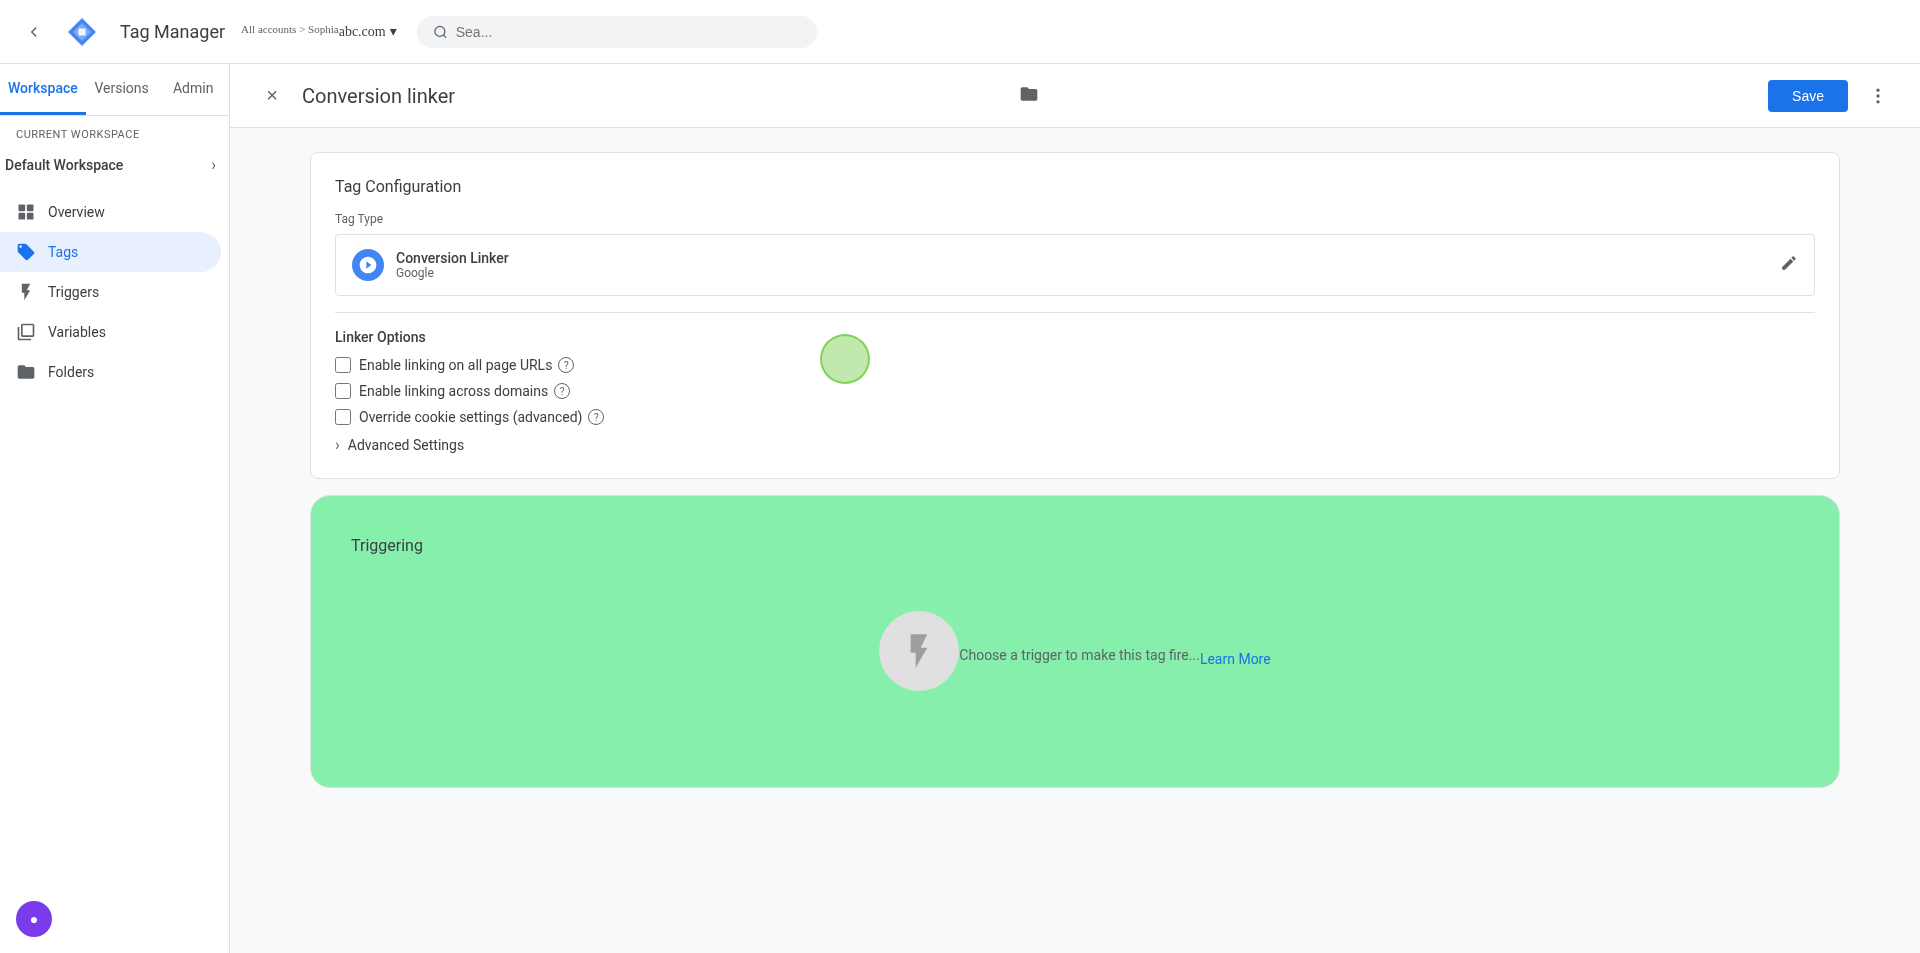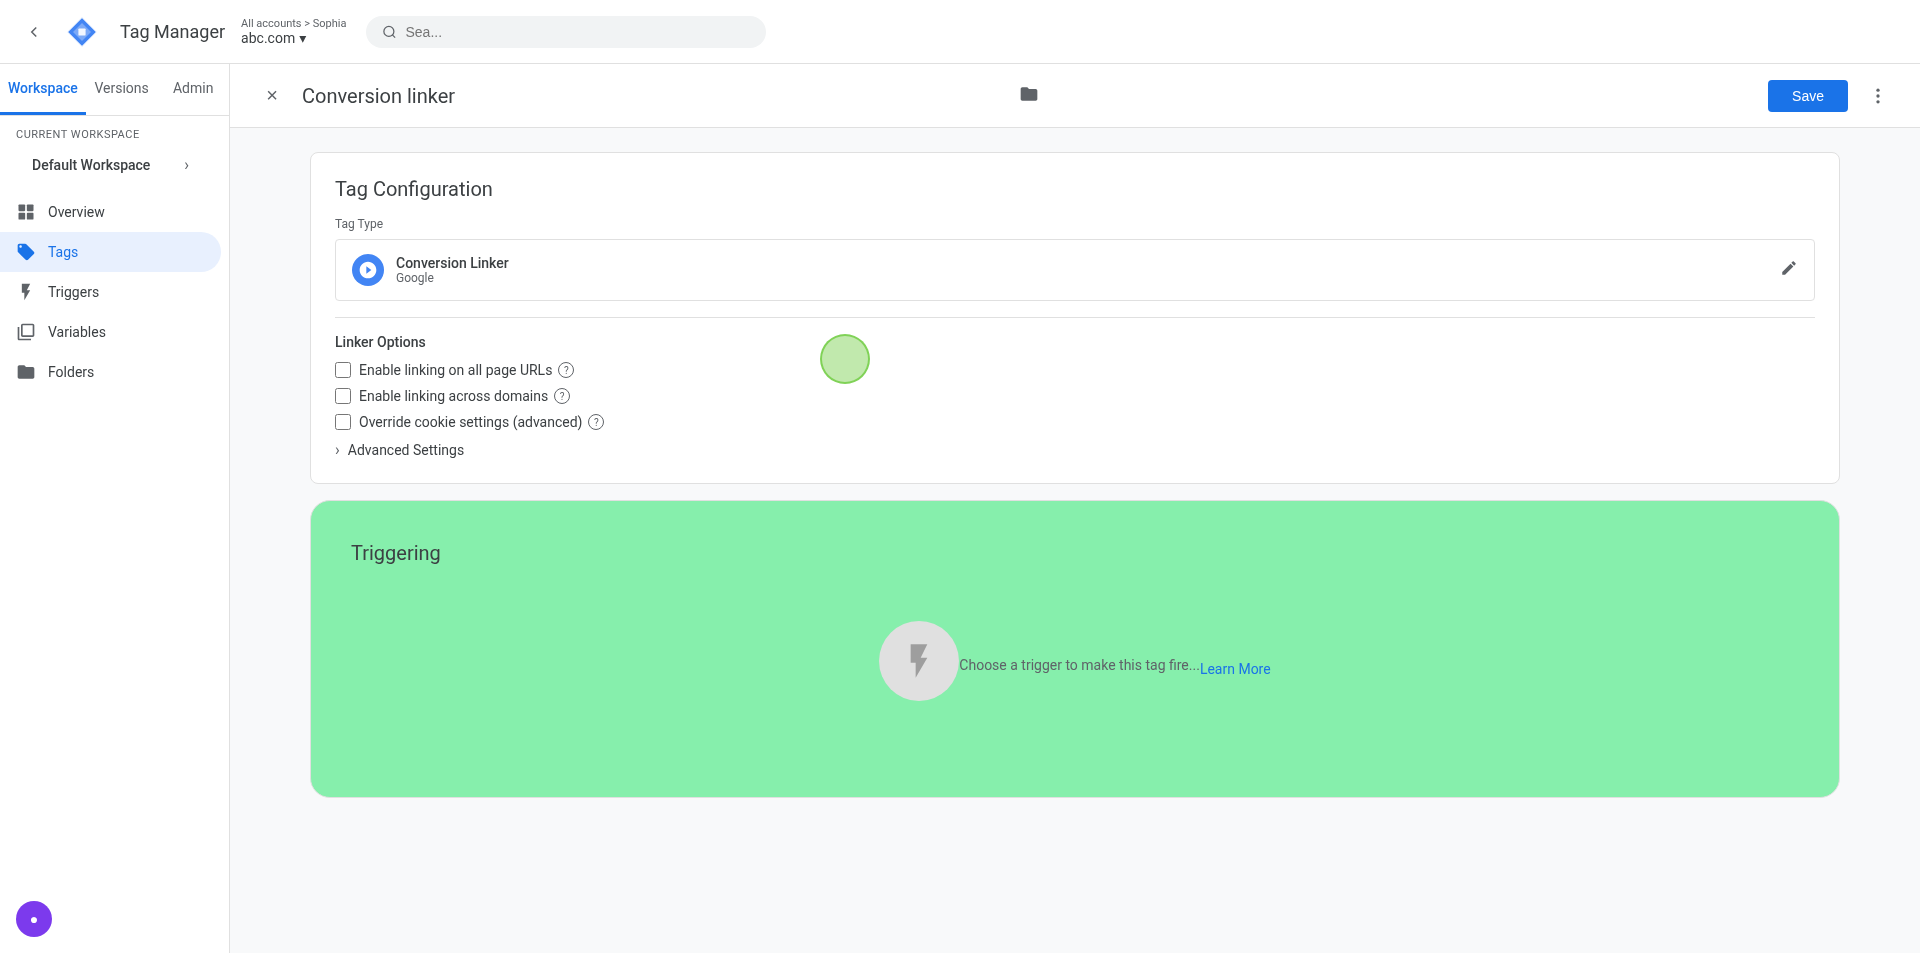--- a/index.html
+++ b/index.html
@@ -8,36 +8,36 @@
     
     .top-header {
       display: flex; align-items: center; height: 64px;
       background: #fff; border-bottom: 1px solid #e0e0e0;
       padding: 0 16px; gap: 12px; z-index: 10; flex-shrink: 0;
     }
     .back-btn { width: 36px; height: 36px; border-radius: 50%; border: none; background: none; cursor: pointer; display: flex; align-items: center; justify-content: center; color: #5f6368; font-size: 18px; }
     .gtm-logo { display: flex; align-items: center; gap: 20px; }
     .gtm-logo-diamond { width: 36px; height: 36px; }
     .gtm-title { font-size: 18px; color: #3c4043; font-weight: 400; }
-    .account-info { display: flex; flex-direction: column; margin-left: 4px; }
+    .account-info { display: flex; flex-direction: row; margin-left: 4px; font-family: Liberation Serif, serif; }
     .account-breadcrumb { font-size: 11px; color: #5f6368; }
     .account-name { font-size: 14px; color: #3c4043; display: flex; align-items: center; gap: 4px; cursor: pointer; }
     .search-bar { display: flex; align-items: center; background: #f1f3f4; border-radius: 24px; padding: 8px 16px; gap: 8px; flex: 1; max-width: 400px; margin-left: 8px; }
     .search-bar input { border: none; background: none; outline: none; font-size: 14px; color: #3c4043; width: 100%; }
 
     
     .main-layout { display: flex; flex: 1; overflow: hidden; }
 
     
     .sidebar { width: 230px; background: #fff; border-right: 1px solid #e0e0e0; display: flex; flex-direction: column; flex-shrink: 0; }
     .sidebar-tabs { display: flex; border-bottom: 1px solid #e0e0e0; }
     .sidebar-tab { flex: 1; text-align: center; padding: 16px 8px; font-size: 14px; color: #5f6368; cursor: pointer; border-bottom: 3px solid transparent; }
     .sidebar-tab.active { color: #1a73e8; border-bottom: 3px solid #1a73e8; font-weight: 500; }
     .current-workspace-label { font-size: 11px; color: #5f6368; padding: 12px 16px 4px; text-transform: uppercase; letter-spacing: 0.5px; }
-    .workspace-item { display: flex; align-items: center; justify-content: space-between; padding: 10px 32px; cursor: pointer; border-radius: 0 24px 24px 0; margin-right: 8px; }
+    .workspace-item { display: flex; align-items: center; justify-content: space-between; padding: 10px 5px; cursor: pointer; border-radius: 0 24px 24px 0; margin-right: 8px; }
     .workspace-item-name { font-size: 14px; color: #3c4043; font-weight: 500; }
     .workspace-chevron { color: #5f6368; font-size: 16px; }
     .sidebar-nav { padding: 8px 0; flex: 1; }
     .nav-item { display: flex; align-items: center; gap: 12px; padding: 10px 16px; cursor: pointer; border-radius: 0 24px 24px 0; margin-right: 8px; font-size: 14px; color: #3c4043; }
     .nav-item.active { background: #e8f0fe; color: #1a73e8; }
     .nav-item .nav-icon { width: 20px; height: 20px; display: flex; align-items: center; justify-content: center; font-size: 18px; }
     .nav-item.active .nav-icon { color: #1a73e8; }
     .sidebar-bottom { padding: 8px 0; }
     .user-avatar { width: 36px; height: 36px; border-radius: 50%; background: #7c3aed; color: white; display: flex; align-items: center; justify-content: center; font-size: 14px; font-weight: 500; margin: 8px 16px; cursor: pointer; }
 
@@ -65,21 +65,21 @@
     .dialog-title { font-size: 20px; color: #3c4043; font-weight: 400; flex: 1; }
     .dialog-folder-icon { color: #5f6368; font-size: 18px; }
     .dialog-save-btn { background: #1a73e8; color: white; border: none; padding: 8px 24px; border-radius: 4px; font-size: 14px; font-weight: 500; cursor: pointer; }
     .dialog-more-btn { width: 36px; height: 36px; border-radius: 50%; border: none; background: none; cursor: pointer; display: flex; align-items: center; justify-content: center; color: #5f6368; font-size: 20px; }
 
     
     .dialog-body { flex: 1; overflow-y: auto; padding: 24px 80px; display: flex; flex-direction: column; gap: 16px; }
 
     
     .config-card { background: #fff; border-radius: 8px; border: 1px solid #e0e0e0; padding: 24px; }
-    .config-card-title { font-size: 20px; color: #3c4043; font-weight: 400; margin-bottom: 16px; }
+    .config-card-title { font-size: 16px; color: #3c4043; font-weight: 400; margin-bottom: 16px; }
     .tag-type-label { font-size: 12px; color: #5f6368; margin-bottom: 8px; }
     .tag-type-box { border: 1px solid #e0e0e0; border-radius: 4px; padding: 14px 16px; display: flex; align-items: center; gap: 12px; cursor: pointer; }
     .tag-type-icon { width: 32px; height: 32px; border-radius: 50%; background: #4285f4; display: flex; align-items: center; justify-content: center; }
     .tag-type-info { flex: 1; }
     .tag-type-name { font-size: 14px; color: #3c4043; font-weight: 500; }
     .tag-type-provider { font-size: 12px; color: #5f6368; }
     .tag-type-edit { color: #5f6368; font-size: 18px; cursor: pointer; }
     .no-config-text { font-size: 14px; color: #5f6368; margin-top: 16px; }
     .no-config-text a { color: #1a73e8; text-decoration: none; }
     .divider { height: 1px; background: #e0e0e0; margin: 16px 0; }

